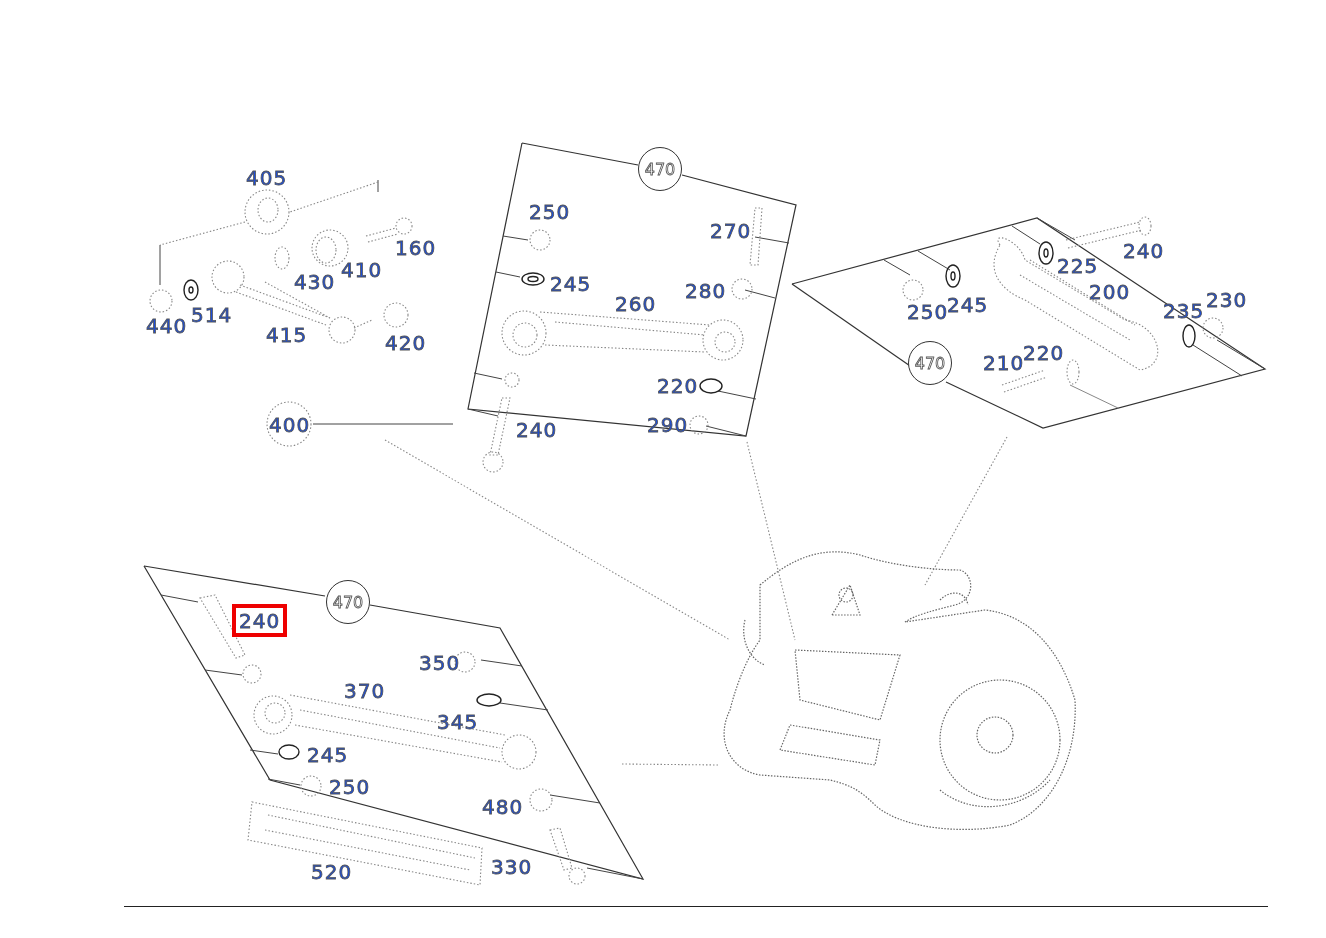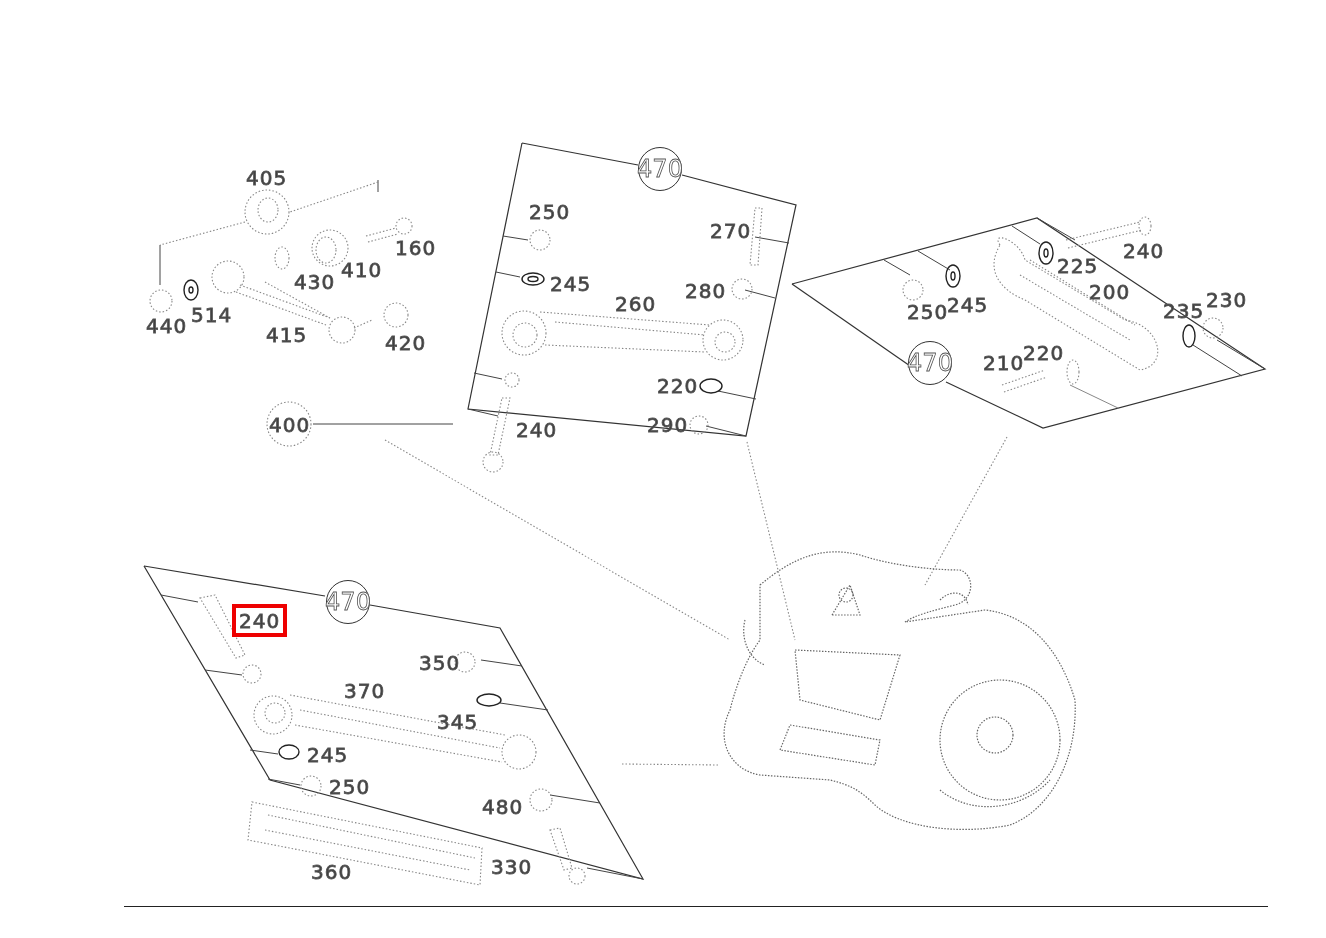--- a/index.html
+++ b/index.html
@@ -19,38 +19,38 @@
       left: 0;
       top: 0;
       width: 1326px;
       height: 938px;
     }
     .lbl {
       position: absolute;
       font-family: "DejaVu Sans", sans-serif;
       font-size: 20px;
       line-height: 20px;
-      color: #404040;
+      color: #1d4ed8;
       -webkit-text-stroke: 0.8px #555555;
       letter-spacing: 1px;
       white-space: nowrap;
       cursor: pointer;
     }
     .circle-lbl {
       position: absolute;
       width: 44px;
       height: 44px;
       border: 1px solid #333;
       border-radius: 50%;
       box-sizing: border-box;
       display: flex;
       align-items: center;
       justify-content: center;
       font-family: "DejaVu Sans", sans-serif;
-      font-size: 24px;
+      font-size: 16px;
       color: #ffffff;
       -webkit-text-stroke: 0.8px #555555;
       background: #fff;
       cursor: pointer;
     }
     .highlight {
       position: absolute;
       border: 4px solid #ee0000;
       box-sizing: border-box;
       pointer-events: none;
@@ -264,16 +264,16 @@
     <span>470</span>
   </div>
 <div class="lbl" style="left:239px;top:611px">240</div>
 <div class="highlight" style="left:232px;top:604px;width:55px;height:33px"></div>
 <div class="lbl" style="left:419px;top:653px">350</div>
 <div class="lbl" style="left:344px;top:681px">370</div>
 <div class="lbl" style="left:437px;top:712px">345</div>
 <div class="lbl" style="left:307px;top:745px">245</div>
 <div class="lbl" style="left:329px;top:777px">250</div>
 <div class="lbl" style="left:482px;top:797px">480</div>
-<div class="lbl" style="left:311px;top:862px">360</div>
+<div class="lbl" style="left:311px;top:862px">520</div>
 <div class="lbl" style="left:491px;top:857px">330</div>
 
 <div class="footer-rule"></div>
 
 </body></html>

